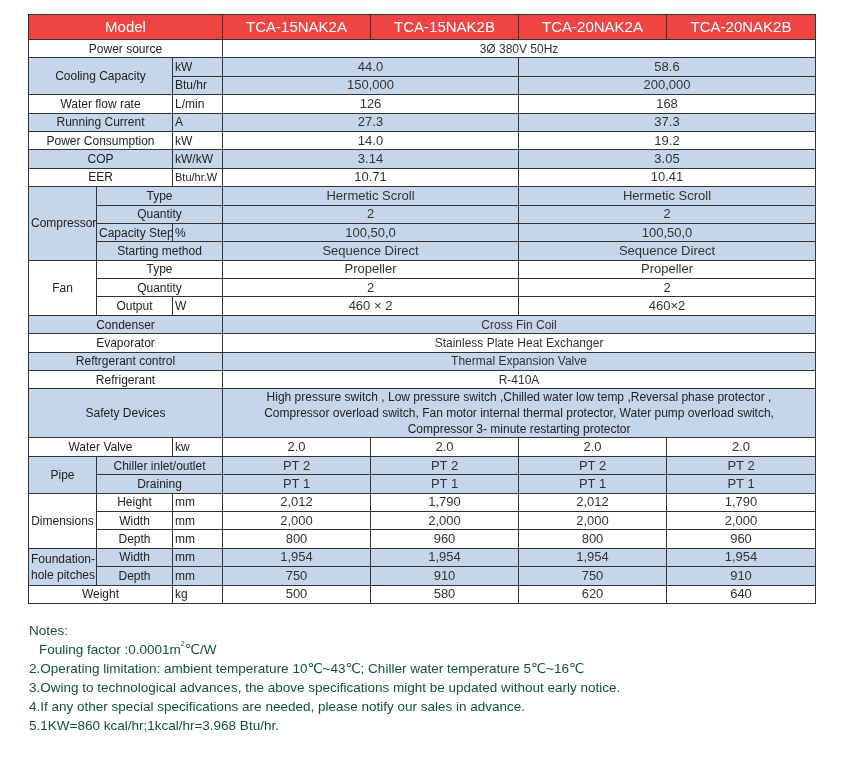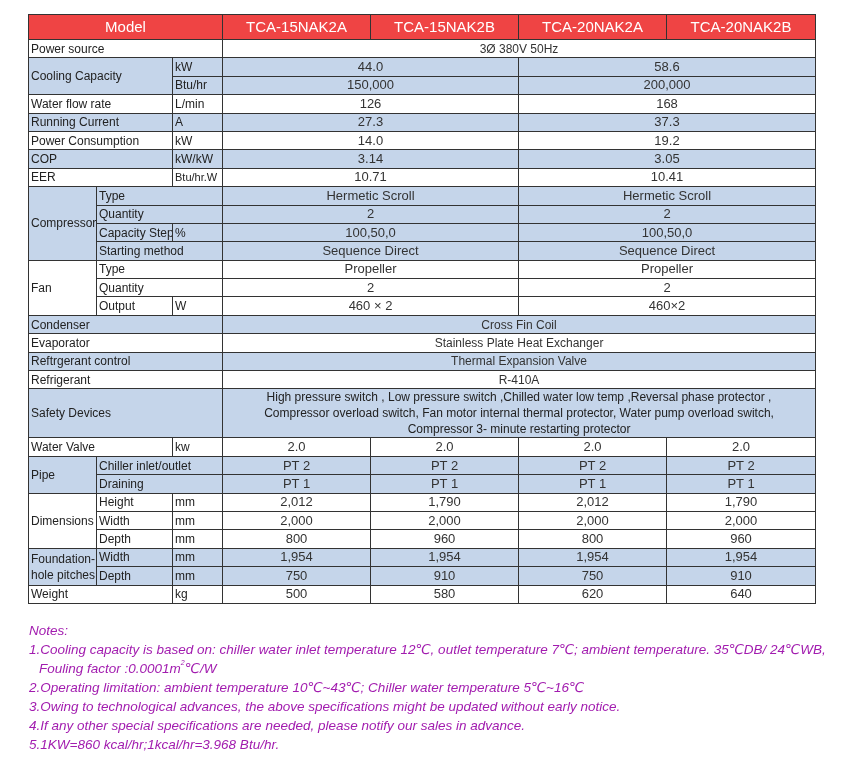--- a/index.html
+++ b/index.html
@@ -3,25 +3,25 @@
 <meta charset="utf-8">
 <style>
   html, body { margin:0; padding:0; background:#ffffff; }
   body { width:847px; height:770px; position:relative; font-family:"Liberation Sans", "DejaVu Sans", sans-serif; color:#222; overflow:hidden; }
   table.spec { position:absolute; left:28px; top:14px; border-collapse:collapse; table-layout:fixed; width:787px; font-size:12px; }
   table.spec td, table.spec th { border:1px solid #333; padding:0 2px; height:17.4px; line-height:16px; white-space:nowrap; overflow:hidden; }
   table.spec th { background:#ef4444; color:#ffffff; font-weight:normal; font-size:15px; height:24px; text-align:center; }
   .b { background:#c5d5ea; }
   .w { background:#ffffff; }
   .c { text-align:left; }
-  .l { text-align:left; }
+  .l { text-align:center; }
   td.val { font-size:13px; text-align:center; color:#333; }
   td.safety { white-space:normal; line-height:19px; font-size:12px; text-align:center; height:56px; }
   td.multi { white-space:normal; line-height:18px; }
-  .notes { position:absolute; left:29px; top:621px; font-size:13.5px; line-height:19px; color:#a21caf;font-style:italic; }
+  .notes { position:absolute; left:29px; top:621px; font-size:13.5px; line-height:19px; color:#14532d; }
   .notes div { white-space:nowrap; }
   .notes .indent { padding-left:10px; }
   sup { font-size:7px; vertical-align:top; line-height:8px; }
 </style>
 </head>
 <body>
 
 <table class="spec">
   <colgroup>
     <col style="width:68px">
@@ -227,19 +227,18 @@
     <td class="val">500</td>
     <td class="val">580</td>
     <td class="val">620</td>
     <td class="val">640</td>
   </tr>
 </tbody>
   </table>
 
 <div class="notes">
   <div>Notes:</div>
-  <div>1.Cooling capacity is based on: chiller water inlet temperature 12℃, outlet temperature 7℃; ambient temperature. 35℃DB/ 24℃WB,</div>
   <div class="indent"><span>Fouling factor :0.0001m</span><sup>2</sup><span>℃/W</span></div>
   <div>2.Operating limitation: ambient temperature 10℃~43℃; Chiller water temperature 5℃~16℃</div>
   <div>3.Owing to technological advances, the above specifications might be updated without early notice.</div>
   <div>4.If any other special specifications are needed, please notify our sales in advance.</div>
   <div>5.1KW=860 kcal/hr;1kcal/hr=3.968 Btu/hr.</div>
 </div>
 
 </body></html>

